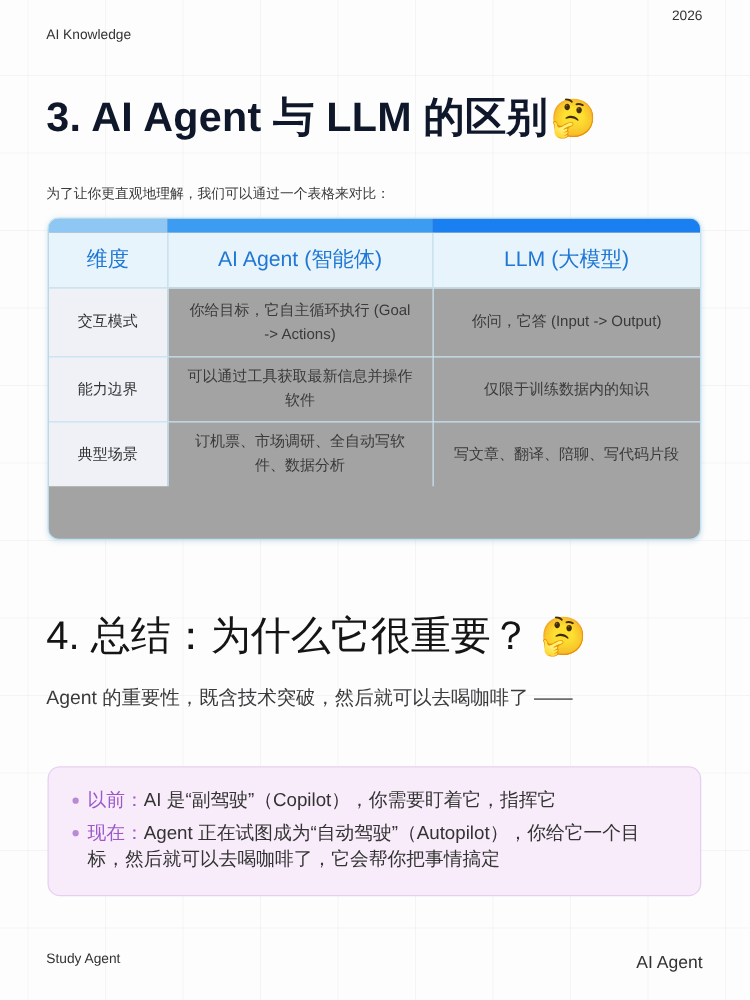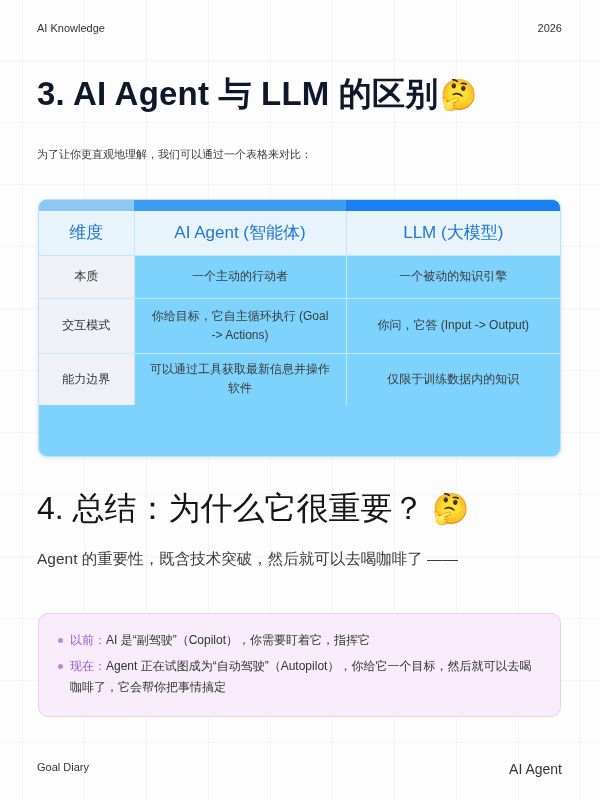--- a/index.html
+++ b/index.html
@@ -9,41 +9,41 @@
     background-color: #fdfdfd;
     background-image:
       linear-gradient(to right, rgba(0,0,0,0.035) 1px, transparent 1px),
       linear-gradient(to bottom, rgba(0,0,0,0.035) 1px, transparent 1px);
     background-size: 62px 62px;
     background-position: 22px 60px;
     font-family: "Liberation Sans", "DejaVu Sans", sans-serif;
     color: #1c1c1e;
   }
   .top-left { position: absolute; left: 37px; top: 22px; font-size: 11px; color: #333; text-align: right; }
-  .top-right { position: absolute; right: 38px; top: 22px; font-size: 11px; color: #333; }
+  .top-right { position: absolute; right: 38px; top: 7px; font-size: 11px; color: #333; }
   .bottom-left { position: absolute; left: 37px; top: 761px; font-size: 11px; color: #333; }
   .bottom-right { position: absolute; right: 38px; top: 761px; font-size: 14px; color: #333; }
 
   .h1 {
     position: absolute; left: 37px; top: 72px;
     font-size: 33px; font-weight: 700; color: #0f172a; letter-spacing: 0.2px;
     white-space: nowrap; line-height: 44px;
   }
   .h1 .emoji { font-size: 30px; margin-left: 2px; }
   .intro {
     position: absolute; left: 37px; top: 147px;
     font-size: 11px; color: #3a3a3c; white-space: nowrap;
   }
 
   .table-wrap {
-    position: absolute; left: 38px; top: 199px; width: 523px; height: 258px;
+    position: absolute; left: 38px; top: 174px; width: 523px; height: 258px;
     border-radius: 9px; overflow: hidden;
     border: 1px solid #bfe3f2;
     box-shadow: 0 1px 4px rgba(120,170,200,0.25);
-    background: #7dd3fc;
+    background: #a3a3a3;
   }
   .topbar { display: flex; height: 11px; }
   .topbar div { height: 100%; }
   .tb1 { width: 95px; background: #8fc7f4; }
   .tb2 { width: 212px; background: #3c9cf1; }
   .tb3 { flex: 1; background: #1a7ff0; }
 
   table { border-collapse: collapse; width: 100%; table-layout: fixed; }
   col.c1 { width: 95px; }
   col.c2 { width: 212px; }
@@ -67,21 +67,21 @@
   .para {
     position: absolute; left: 37px; top: 546px; width: 530px;
     font-size: 15.5px; color: #3a3a3c; line-height: 26px;
   }
   .para .hl { color: #1f7ee8; }
 
   .callout {
     position: absolute; left: 38px; top: 613px; width: 523px; height: 104px;
     background: #f8ecfb; border: 1px solid #e6d0f1; border-radius: 10px;
     padding: 16px 20px 0 31px;
-    font-size: 12px; color: #333; line-height: 21px;
+    font-size: 15px; color: #333; line-height: 21px;
   }
   .callout ul { list-style: none; }
   .callout li { position: relative; margin-bottom: 5px; }
   .callout li::before {
     content: ""; position: absolute; left: -12px; top: 8px;
     width: 5px; height: 5px; border-radius: 50%; background: #b98ad6;
   }
   .callout .lbl { color: #9b59c8; }
 </style>
 </head>
@@ -106,47 +106,47 @@
         <col class="c1">
         <col class="c2">
         <col class="c3">
       </colgroup>
     <tbody>
         <tr>
       <th>维度</th>
       <th>AI Agent (智能体)</th>
       <th>LLM (大模型)</th>
     </tr>
-    <tr class="r1">
-      <td class="dim">本质</td>
-      <td>一个主动的行动者</td>
-      <td>一个被动的知识引擎</td>
-    </tr>
     <tr class="r2">
       <td class="dim">交互模式</td>
       <td>你给目标，它自主循环执行 (Goal -&gt; Actions)</td>
       <td>你问，它答 (Input -&gt; Output)</td>
     </tr>
     <tr class="r3">
       <td class="dim">能力边界</td>
       <td>可以通过工具获取最新信息并操作软件</td>
       <td>仅限于训练数据内的知识</td>
+    </tr>
+    <tr class="r4">
+      <td class="dim">典型场景</td>
+      <td>订机票、市场调研、全自动写软件、数据分析</td>
+      <td>写文章、翻译、陪聊、写代码片段</td>
     </tr>
   </tbody>
     </table>
 </div>
 
 <div class="h2">
   <span>4. 总结：为什么它很重要？</span><span class="emoji">🤔</span>
 </div>
 <div class="para">
   <div>Agent 的重要性，既含技术突破，然后就可以去喝咖啡了 ——</div>
 </div>
 
 <div class="callout">
   <ul>
     <li><span class="lbl">以前：</span><span>AI 是“副驾驶”（Copilot），你需要盯着它，指挥它</span></li>
     <li><span class="lbl">现在：</span><span>Agent 正在试图成为“自动驾驶”（Autopilot），你给它一个目标，然后就可以去喝咖啡了，它会帮你把事情搞定</span></li>
   </ul>
 </div>
 
-<div class="bottom-left">Goal Diary</div>
+<div class="bottom-left">Study Agent</div>
 <div class="bottom-right">AI Agent</div>
 
 </body></html>

